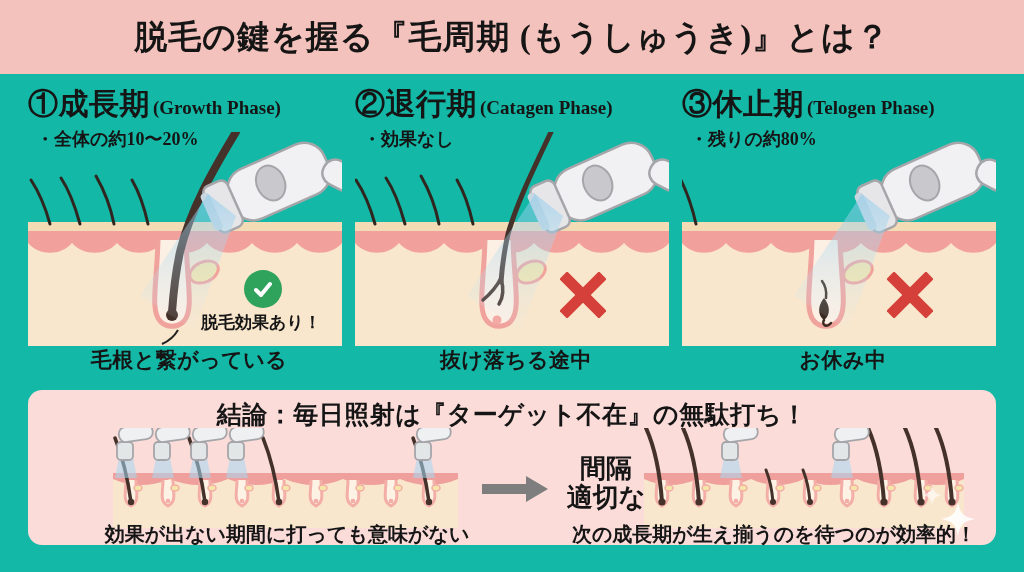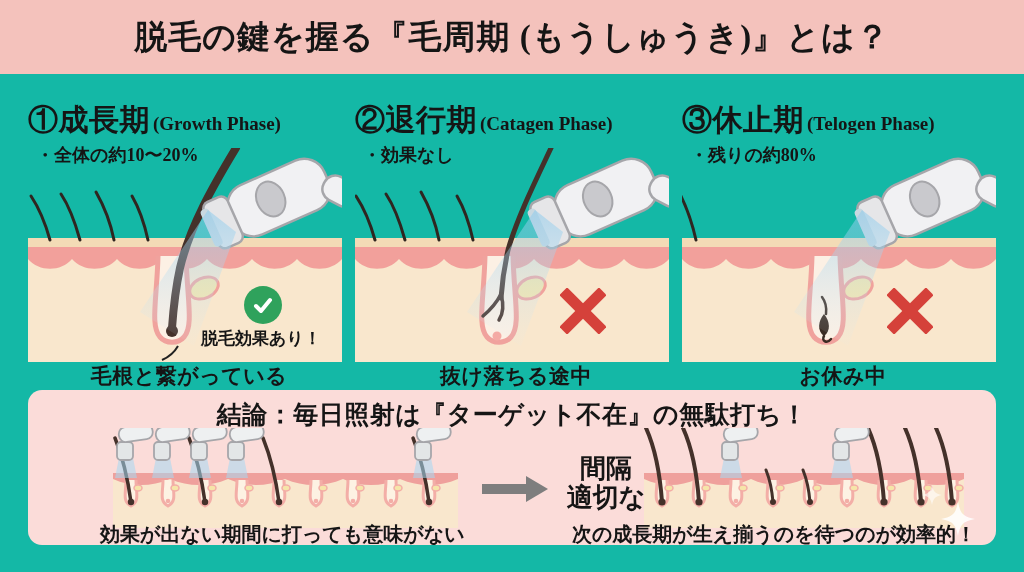--- a/index.html
+++ b/index.html
@@ -6,41 +6,41 @@
   .canvas{position:relative;width:1024px;height:572px;background:#14b8a6;overflow:hidden;
           font-family:Liberation Serif, serif;color:#151515;}
 
   
   .header{position:absolute;top:0;left:0;right:0;height:74px;background:#f4c2bc;
           display:flex;align-items:center;justify-content:center;}
   .header .title{font-size:33px;font-weight:bold;letter-spacing:1px;}
 
   
   .panels{position:absolute;top:84px;left:28px;width:968px;display:flex;gap:13px;}
-  .panel{position:relative;width:314px;height:294px;margin-top:16px;}
+  .panel{position:relative;width:314px;height:294px;}
   .p-head{display:flex;align-items:baseline;gap:3px;white-space:nowrap;}
   .p-jp{font-size:30px;font-weight:bold;letter-spacing:0.5px;}
   .p-en{font-size:19px;font-weight:600;}
   .p-bullet{font-size:18px;font-weight:bold;margin:2px 0 0 8px;}
   .p-svg{position:absolute;top:48px;left:0;}
   .p-caption{position:absolute;top:262px;left:4px;width:100%;text-align:center;
              font-size:21px;font-weight:bold;letter-spacing:0.5px;}
   .check-badge{position:absolute;left:216px;top:186px;width:38px;height:38px;border-radius:50%;
                background:#2fa25c;display:flex;align-items:center;justify-content:center;}
   .badge-text{position:absolute;left:140px;top:227px;width:186px;text-align:center;
               font-size:17px;font-weight:bold;}
   .cross{position:absolute;left:205px;top:188px;width:46px;height:46px;}
 
   
   .conclusion{position:absolute;top:390px;left:28px;width:968px;height:155px;
               background:#fbdcd9;border-radius:14px;}
   .c-title{margin-top:8px;text-align:center;font-size:25px;font-weight:bold;letter-spacing:0.5px;}
   .c-left-label{position:absolute;left:22px;top:68px;font-size:26px;font-weight:bold;line-height:29px;}
   .c-left-svg{position:absolute;left:85px;top:38px;}
-  .c-left-caption{position:absolute;left:72px;top:131px;width:402px;text-align:left;
+  .c-left-caption{position:absolute;left:58px;top:131px;width:402px;text-align:center;
                   font-size:20px;font-weight:bold;}
   .c-arrow{position:absolute;left:454px;top:86px;}
   .c-right-label{position:absolute;left:520px;top:64px;width:116px;text-align:center;
                  font-size:26px;font-weight:bold;line-height:29px;}
   .c-right-svg{position:absolute;left:616px;top:38px;}
   .c-right-caption{position:absolute;left:522px;top:131px;width:448px;text-align:center;
                    font-size:20px;font-weight:bold;}
   .sparkles{position:absolute;right:14px;bottom:0px;}
 
   .footnote{position:absolute;top:549px;right:14px;font-size:14px;font-weight:600;color:#2b2b2b;}

